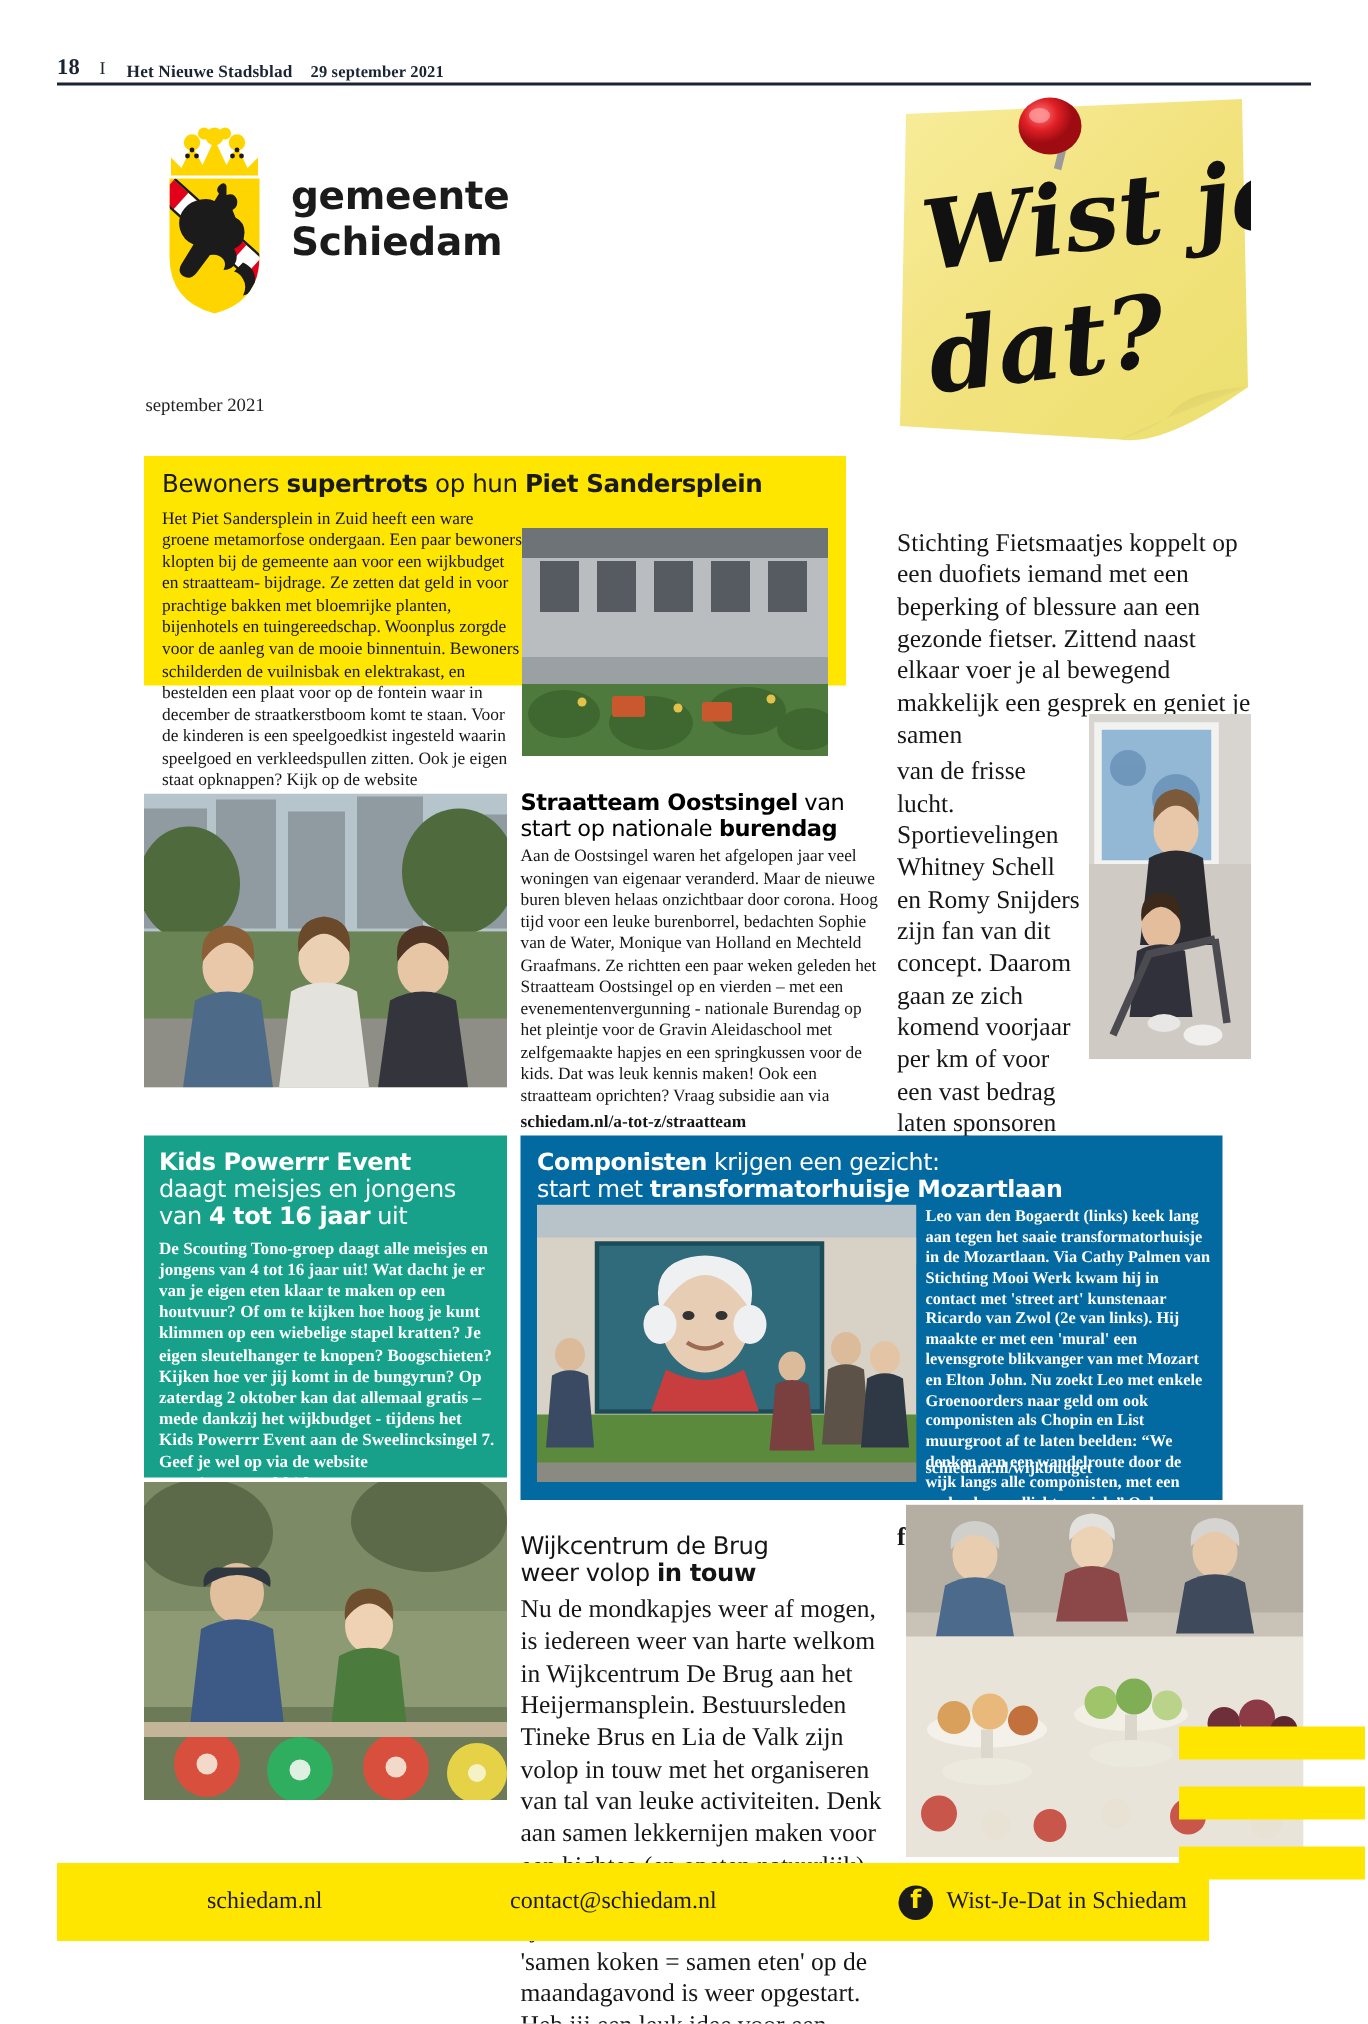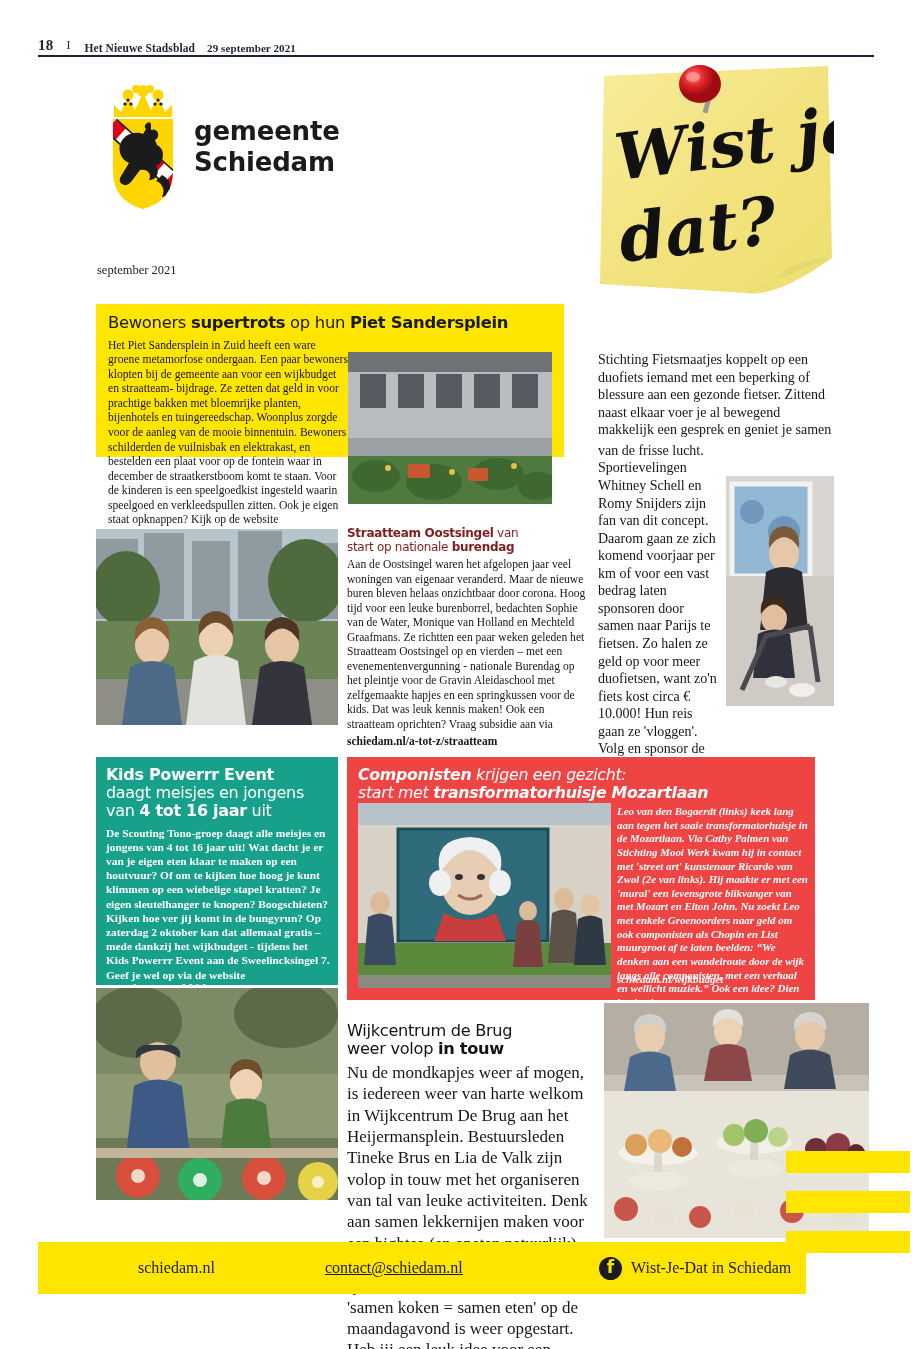--- a/index.html
+++ b/index.html
@@ -32,47 +32,47 @@
   .issue-date { position:absolute; left:97px; top:263px; font-size:12.5px; color:#222; }
 
   
   .sticky-wrap { position:absolute; left:596px; top:62px; width:238px; height:235px; }
   .sticky { position:absolute; inset:0; }
 
   
   .block { position:absolute; }
   .yellow { background:#ffe600; }
   .teal   { background:#17a08a; }
-  .purple { background:#ef4444;font-style:italic; }
+  .purple { background:#0369a1; }
 
   h2.kicker { font-family:"DejaVu Sans", sans-serif; font-weight:400;
               line-height:1.14; letter-spacing:-.3px; }
   h2.kicker b { font-weight:700; }
   .body-txt { font-family:"Liberation Serif", serif; line-height:1.255; }
 
   
   #b-piet { left:96px; top:304px; width:468px; height:153px; }
   #b-piet h2 { font-size:16.4px; color:#1a1a1a; margin:10px 0 6px 12px; }
   #b-piet .body-txt { font-size:11.6px; color:#161616; margin-left:12px; width:240px; }
   #b-piet .lastline { font-weight:bold; }
   #piet-photo { position:absolute; left:252px; top:48px; width:204px; height:152px;
                 overflow:hidden; }
 
   
   #b-whitney { left:598px; top:348px; width:236px; height:390px; }
   #b-whitney h2 { font-size:15.6px; color:#141414; line-height:1.16; }
-  #b-whitney .body-txt { font-size:14px; color:#161616; margin-top:3px; }
+  #b-whitney .body-txt { font-size:17px; color:#161616; margin-top:3px; }
   #b-whitney .narrow { width:122px; }
   #b-whitney .bold-url { font-weight:bold;margin-top:20px; }
   #whitney-photo { position:absolute; left:128px; top:128px; width:108px; height:230px; overflow:hidden; }
 
   
   #straat-photo { position:absolute; left:96px; top:529px; width:242px; height:196px; overflow:hidden; }
   #b-straat { left:347px; top:527px; width:240px; height:205px; }
-  #b-straat h2 { font-size:12px; color:#7f1d1d; }
+  #b-straat h2 { font-size:15px; color:#000000; }
   #b-straat .body-txt { font-size:11.55px; color:#161616; margin-top:3px; }
   #b-straat .bold-url { font-weight:bold; }
 
   
   #b-kids { left:96px; top:757px; width:242px; height:228px; }
   #b-kids h2 { font-size:16px; color:#ffffff; margin:9px 0 5px 10px; width:222px;}
   #b-kids .body-txt { font-size:11.4px; color:#ffffff; margin-left:10px; width:224px;
                       font-weight:bold; line-height:1.245;}
   #b-kids .bold-url { font-weight:bold; font-size:12.2px; }
   #kids-photo { position:absolute; left:96px; top:988px; width:242px; height:212px; overflow:hidden; }
@@ -93,21 +93,21 @@
   .ybar { position:absolute; background:#ffe600; }
   #ybar1 { left:786px; top:1151px; width:124px; height:22px; }
   #ybar2 { left:786px; top:1191px; width:124px; height:22px; }
   #ybar3 { left:786px; top:1231px; width:124px; height:22px; }
 
   
   #footer { left:38px; top:1242px; width:768px; height:52px; }
   .footer-inner { position:absolute; inset:0; display:flex; align-items:center; }
   .f-item { font-size:16px; color:#1b1b1b; }
   #f-web { position:absolute; left:100px; }
-  #f-mail { position:absolute; left:287px;text-decoration:underline; }
+  #f-mail { position:absolute; left:302px; }
   #f-social { position:absolute; left:561px; display:flex; align-items:center; gap:9px; }
   .fb { width:23px; height:23px; border-radius:50%; background:#1b1b1b; color:#ffe600;
         font-family:"DejaVu Sans",sans-serif; font-weight:bold; font-size:17px;
         display:flex; align-items:center; justify-content:center; line-height:1; padding-bottom:2px;}
 
   
   .ph { width:100%; height:100%; position:relative; }
 </style>
 </head>
 <body>

